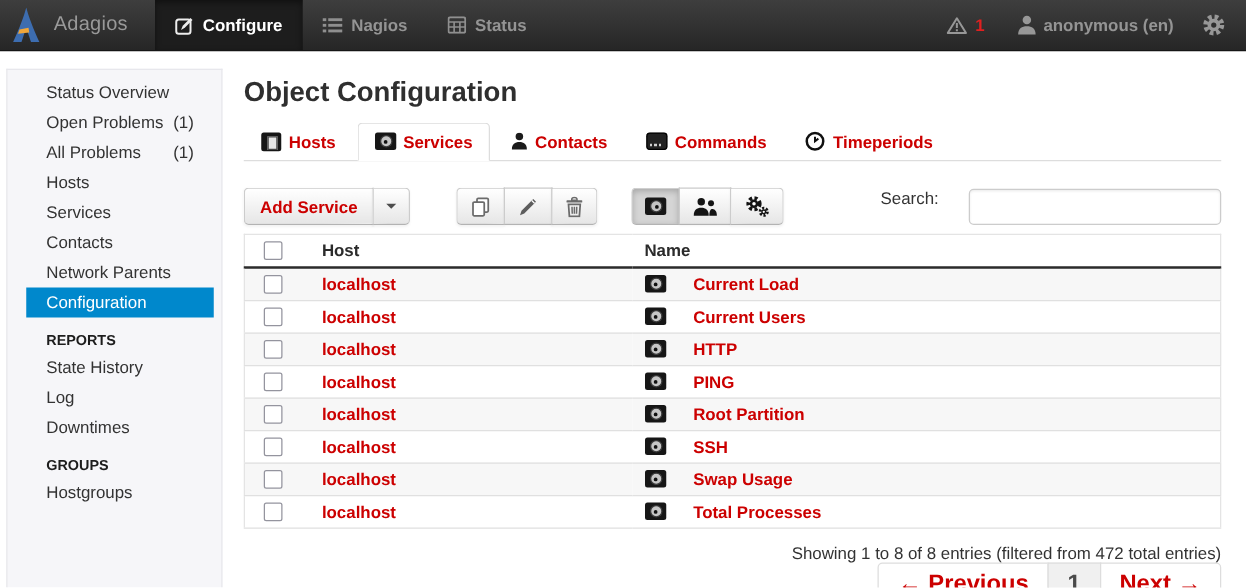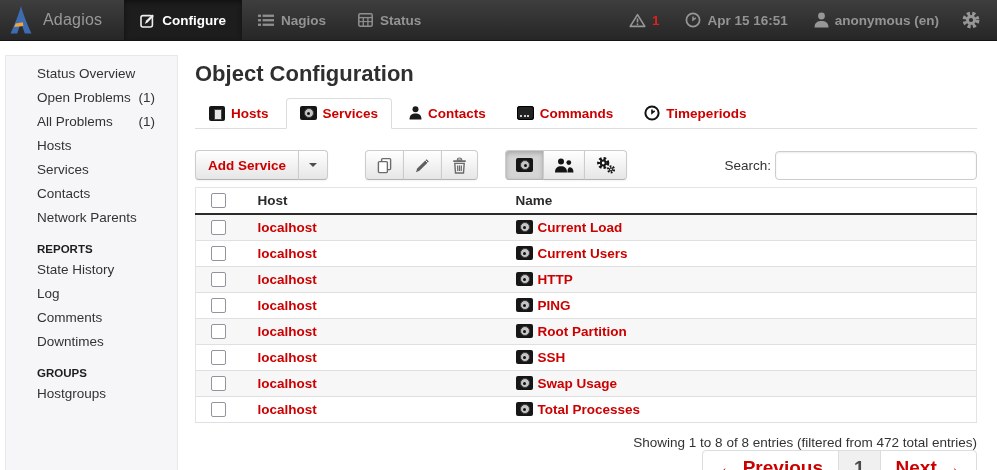--- a/index.html
+++ b/index.html
@@ -73,36 +73,36 @@
   }
   .btn-group { display:inline-flex; }
   .btn-group .btn { border-radius:0; margin-left:-1px; }
   .btn-group .btn:first-child { border-radius:4px 0 0 4px; margin-left:0; }
   .btn-group .btn:last-child { border-radius:0 4px 4px 0; }
   .btn.icon-btn { padding:0 10px; }
   .btn.pressed { background:#d5d5d5; box-shadow:inset 0 2px 5px rgba(0,0,0,.22); }
   .caret { width:0; height:0; border-left:4px solid transparent; border-right:4px solid transparent; border-top:4px solid #4d4d4d; }
   .grp-actions { margin-left:37px; }
   .grp-views { margin-left:27px; }
-  .search-wrap { margin-left:auto; display:flex; align-items:center; gap:4px; font-size:13.5px; color:#333; }
+  .search-wrap { margin-left:auto; display:flex; align-items:flex-start; gap:24px; font-size:13.5px; color:#333; }
   .search-wrap input {
     width:202px; height:29px; border:1px solid #ccc; border-radius:4px;
     padding:0 8px; font-size:13.5px; font-family:inherit;
     box-shadow:inset 0 1px 2px rgba(0,0,0,.08); outline:none;
   }
   
   table { width:100%; border-collapse:collapse; margin-top:7px; border:1px solid #e4e4e4; border-bottom:none;padding-left:36px; }
   th { text-align:left; font-size:13.5px; color:#2b2b2b; padding:5px 10px; border-bottom:2px solid #2b2b2b; height:26px; }
   td { font-size:13.5px; font-weight:bold; padding:4px 10px; border-top:1px solid #e0e0e0; height:26px; }
   tbody tr:nth-child(odd) { background:#f7f7f7; }
   tbody tr:last-child td { border-bottom:1px solid #e0e0e0; }
   .col-check { width:52px; padding-left:15px; }
   .col-host { width:258px; }
   a.red-link { color:#c00; text-decoration:none; cursor:pointer; }
-  .name-cell { display:flex; align-items:center; gap:5px; }
+  .name-cell { display:flex; align-items:center; gap:22px; }
   input[type="checkbox"] {
     appearance:none; -webkit-appearance:none; width:15px; height:15px;
     border:1.5px solid #94949e; border-radius:2px; background:#fff; cursor:pointer; display:block;
   }
   
   .tfooter { display:flex; justify-content:space-between; align-items:flex-end; margin-top:12px;flex-direction:column; }
   .tinfo { font-size:13.5px; color:#333; }
   .pagination { display:flex; }
   .page-btn {
     display:inline-flex; align-items:center; justify-content:center;
@@ -178,29 +178,20 @@
         <svg width="17" height="15" viewBox="0 0 17 15">
           <path d="M8.5 1.6 L15.8 13.4 L1.2 13.4 Z" fill="none" stroke="#979797" stroke-width="1.6" stroke-linejoin="round"></path>
           <rect x="7.7" y="5.4" width="1.6" height="4" fill="#979797"></rect>
           <rect x="7.7" y="10.4" width="1.6" height="1.6" fill="#979797"></rect>
         </svg>
       </span>
       <span class="alert-count" style="color:#e02020">1</span>
     </div>
     <div class="grp">
       <span>
-        <svg width="16" height="16" viewBox="0 0 16 16">
-          <circle cx="8" cy="8" r="6.6" fill="none" stroke="#979797" stroke-width="1.7"></circle>
-          <path d="M8 4.6 L8 8 L10.8 5.9" stroke="#979797" stroke-width="1.5" fill="none"></path>
-        </svg>
-      </span>
-      <span>Apr 15 16:51</span>
-    </div>
-    <div class="grp">
-      <span>
         <svg width="15" height="16" viewBox="0 0 15 16" fill="#979797">
           <circle cx="7.5" cy="4" r="3.4"></circle>
           <path d="M0.5 15.5 C0.5 10.6 3.5 8.9 7.5 8.9 C11.5 8.9 14.5 10.6 14.5 15.5 Z"></path>
         </svg>
       </span>
       <span>anonymous (en)</span>
     </div>
     <div class="gear-btn">
       <svg width="20" height="20" viewBox="0 0 20 20">
         <circle cx="10" cy="10" r="6.4" fill="none" stroke="#979797" stroke-width="4" stroke-dasharray="2.9 2.2"></circle>
@@ -228,29 +219,29 @@
     </div>
     <div class="side-item">
       <span>Services</span>
     </div>
     <div class="side-item">
       <span>Contacts</span>
     </div>
     <div class="side-item">
       <span>Network Parents</span>
     </div>
+    <div class="side-item active">
+      <span>Configuration</span>
+    </div>
     <div class="side-title">REPORTS</div>
     <div class="side-item">
       <span>State History</span>
     </div>
     <div class="side-item">
       <span>Log</span>
-    </div>
-    <div class="side-item">
-      <span>Comments</span>
     </div>
     <div class="side-item">
       <span>Downtimes</span>
     </div>
     <div class="side-title">GROUPS</div>
     <div class="side-item">
       <span>Hostgroups</span>
     </div>
   </div>
 

